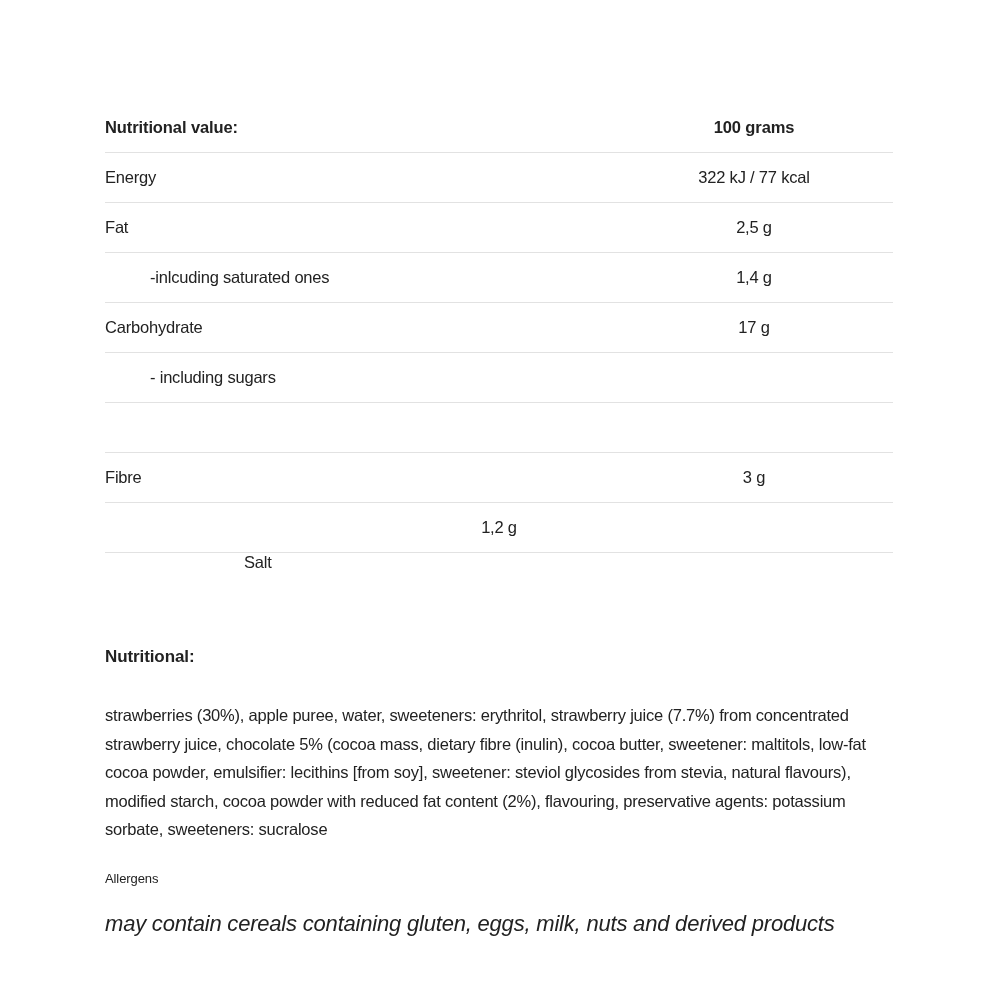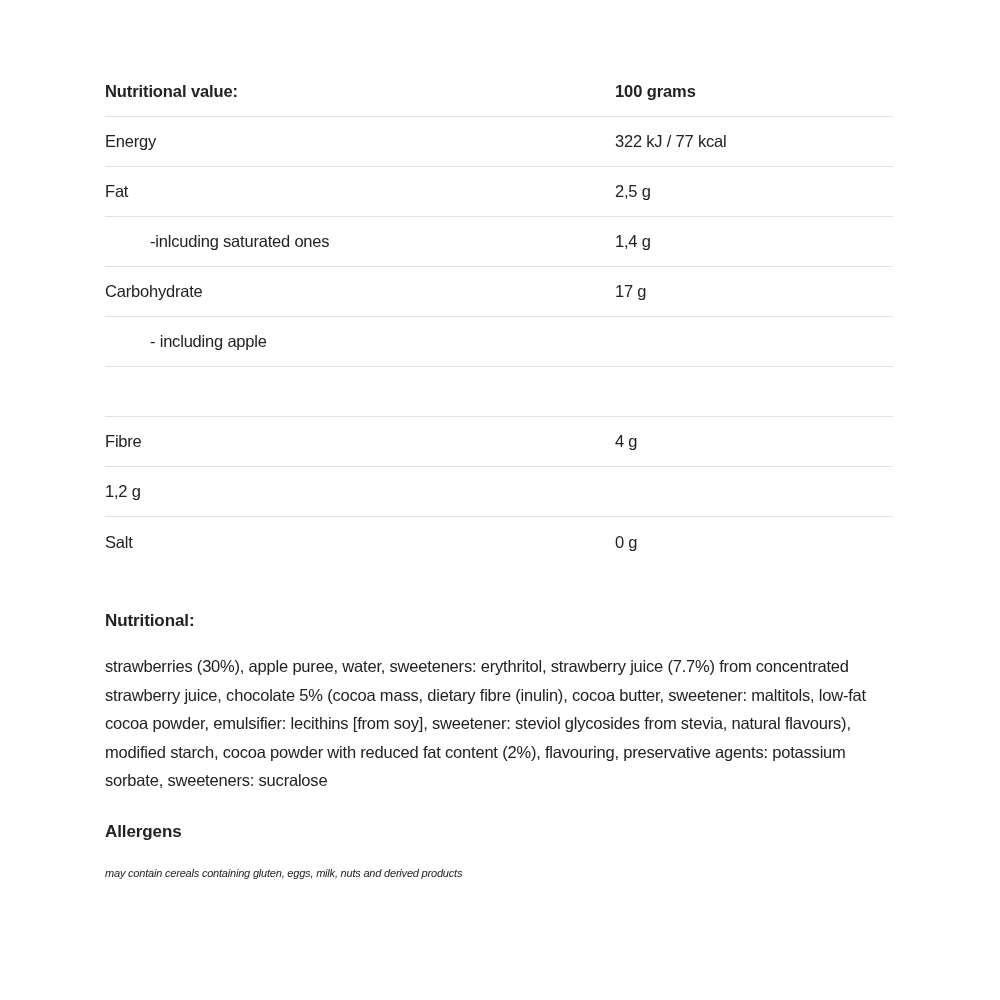--- a/index.html
+++ b/index.html
@@ -11,67 +11,67 @@
   }
   .page {
     width: 1000px;
     height: 1000px;
     background: #ffffff;
     overflow: hidden;
   }
   .content {
     width: 788px;
     margin-left: 105px;
-    padding-top: 67px;
+    padding-top: 103px;
   }
 
   
   .ntable { width: 100%; }
   .nrow {
     display: flex;
     align-items: center;
     height: 50px;
     border-bottom: 1px solid #e2e2e2;
     font-size: 16.5px;
     letter-spacing: -0.2px;
   }
-  .nrow:last-child { border-bottom: none; }
+  .nrow:last-child { border-bottom: none; flex-direction: column; }
   .nrow.header { font-weight: 700; letter-spacing: -0.1px; }
   .nrow .label {
     width: 510px;
     flex: 0 0 510px;
   }
   .nrow.indent .label { padding-left: 45px; }
-  .nrow .value { flex: 1; }
+  .nrow .value { flex: 1; text-align: center; }
 
   
   .ingredients-heading {
     margin-top: 44px;
     font-size: 17px;
     font-weight: 700;
     letter-spacing: -0.1px;
   }
   .ingredients-text {
-    margin-top: 21px;
+    margin-top: 34px;
     font-size: 16.5px;
     line-height: 28.6px;
     letter-spacing: -0.2px;
     max-width: 788px;
   }
 
   
   .allergens-heading {
     margin-top: 27px;
-    font-size: 17px;
-    font-weight: 700;
+    font-size: 13px;
+    font-weight: 400;
     letter-spacing: -0.1px;
   }
   .allergens-text {
     margin-top: 25px;
-    font-size: 11px;
+    font-size: 22px;
     font-style: italic;
     letter-spacing: -0.2px;
   }
 </style>
 </head>
 <body>
 
 <div class="page">
   <div class="content">
 
@@ -95,29 +95,29 @@
         <div class="label">-inlcuding saturated ones</div>
         <div class="value">1,4 g</div>
       </div>
 
       <div class="nrow">
         <div class="label">Carbohydrate</div>
         <div class="value">17 g</div>
       </div>
 
       <div class="nrow indent">
-        <div class="label">- including apple</div>
+        <div class="label">- including sugars</div>
       </div>
 
       <div class="nrow indent">
       </div>
 
       <div class="nrow">
         <div class="label">Fibre</div>
-        <div class="value">4 g</div>
+        <div class="value">3 g</div>
       </div>
 
       <div class="nrow">
         <div class="value">1,2 g</div>
       </div>
 
       <div class="nrow">
         <div class="label">Salt</div>
         <div class="value">0 g</div>
       </div>

